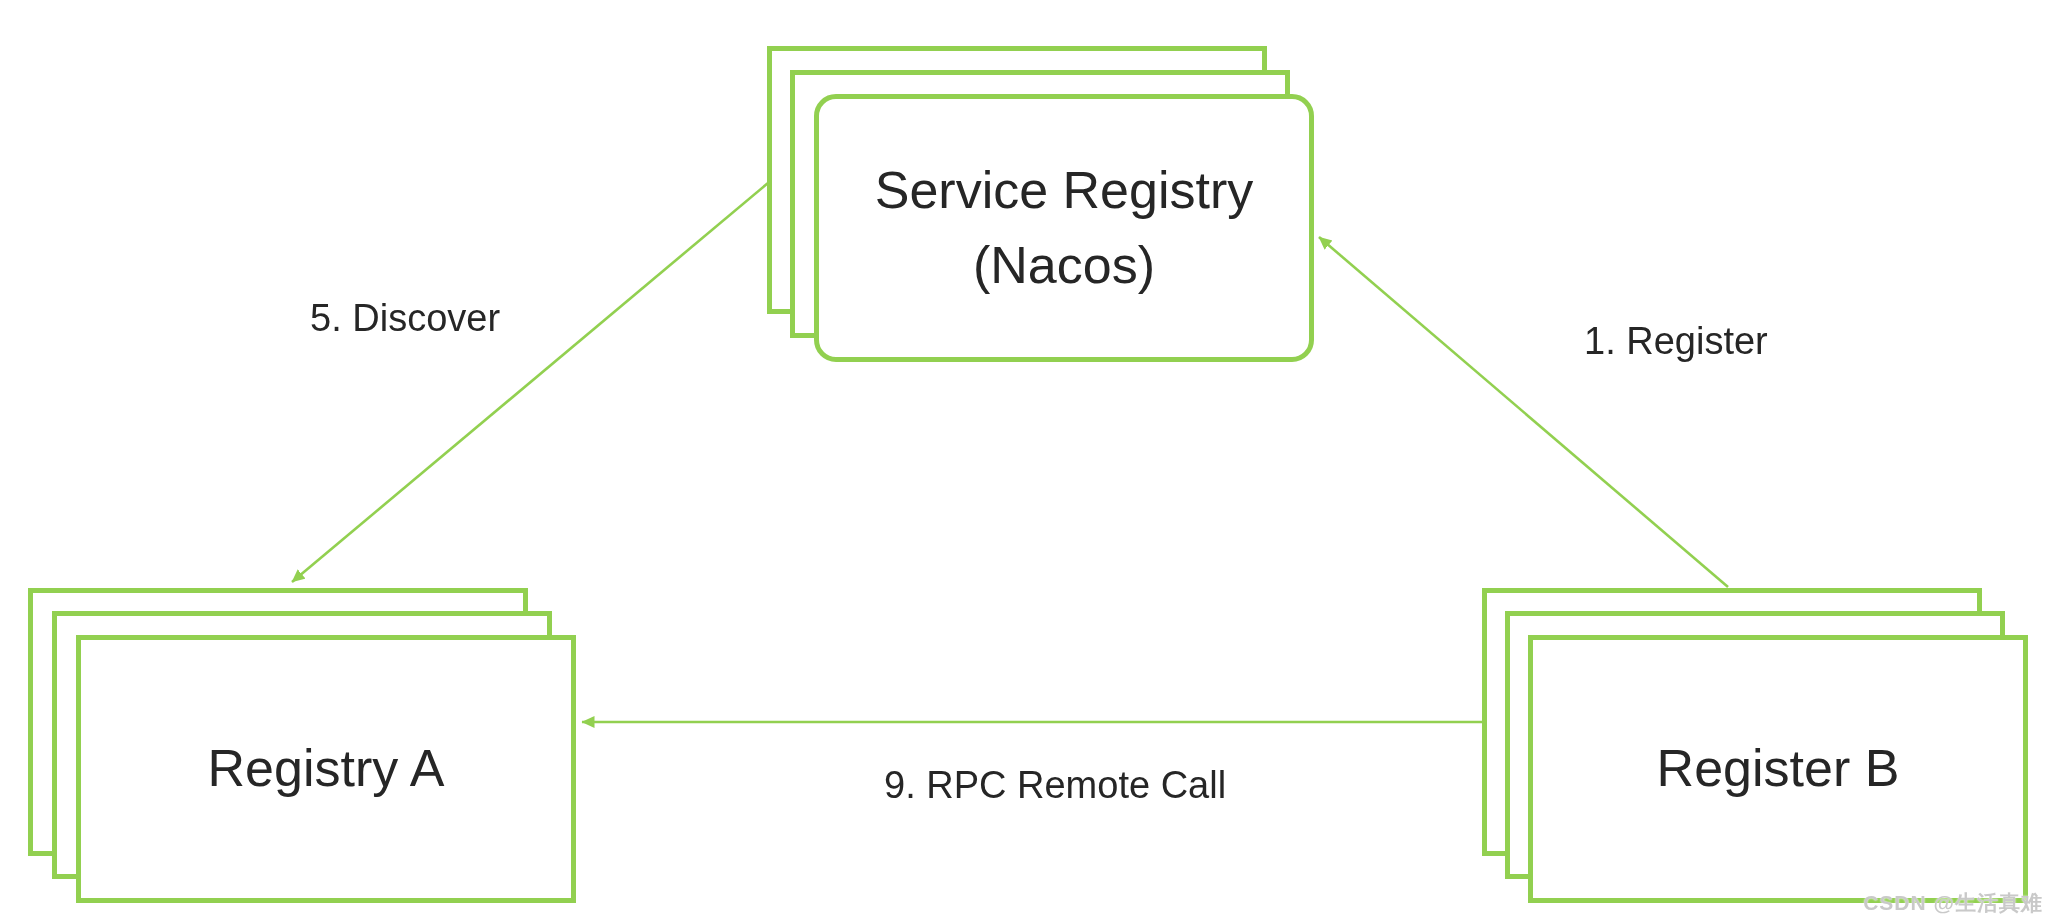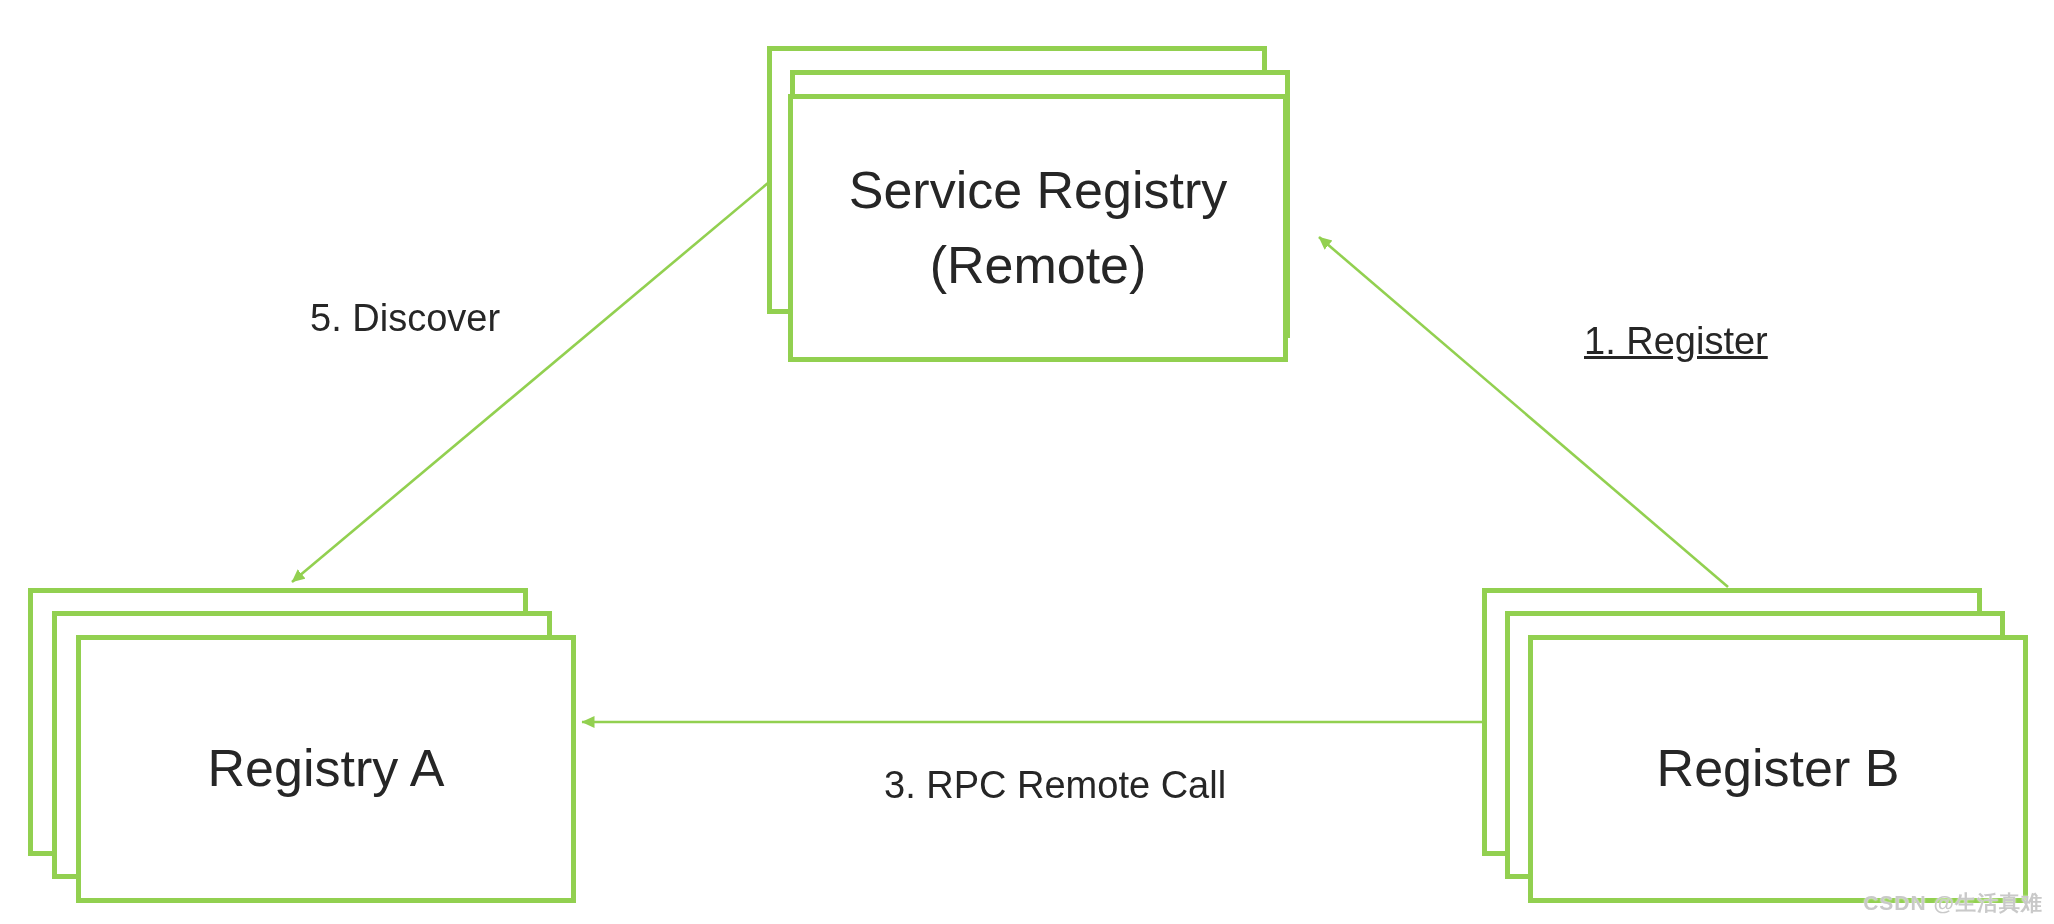--- a/index.html
+++ b/index.html
@@ -79,25 +79,25 @@
       </marker>
     </defs>
     <line x1="768" y1="183" x2="292" y2="582" marker-end="url(#arrowhead)"></line>
     <line x1="1728" y1="587" x2="1319" y2="237" marker-end="url(#arrowhead)"></line>
     <line x1="1528" y1="722" x2="582" y2="722" marker-end="url(#arrowhead)"></line>
   </svg>
 
   <div>
     <div class="card" style="left:767px; top:46px;"></div>
     <div class="card" style="left:790px; top:70px;"></div>
-    <div class="card" style="left:788px; top:94px;">
+    <div class="card" style="left:814px; top:94px;border-radius:22px;">
       <div class="node-label">
         <span>
           <span>Service Registry</span><br>
-          <span>(Remote)</span>
+          <span>(Nacos)</span>
         </span>
       </div>
     </div>
   </div>
 
   <div>
     <div class="card" style="left:28px; top:588px;"></div>
     <div class="card" style="left:52px; top:611px;"></div>
     <div class="card" style="left:76px; top:635px;">
       <div class="node-label">
@@ -111,19 +111,19 @@
     <div class="card" style="left:1505px; top:611px;"></div>
     <div class="card" style="left:1528px; top:635px;">
       <div class="node-label">
         <span>Register B</span>
       </div>
     </div>
   </div>
 
   <div class="edge-label" style="left:310px; top:297px;">5. Discover</div>
 
-  <div class="edge-label" style="left:1584px; top:320px;text-decoration:underline;">1. Register</div>
+  <div class="edge-label" style="left:1584px; top:320px;">1. Register</div>
 
-  <div class="edge-label" style="left:884px; top:764px;">3. RPC Remote Call</div>
+  <div class="edge-label" style="left:884px; top:764px;">9. RPC Remote Call</div>
 
   <div class="watermark">CSDN @生活真难</div>
 
 </div>
 
 </body></html>

